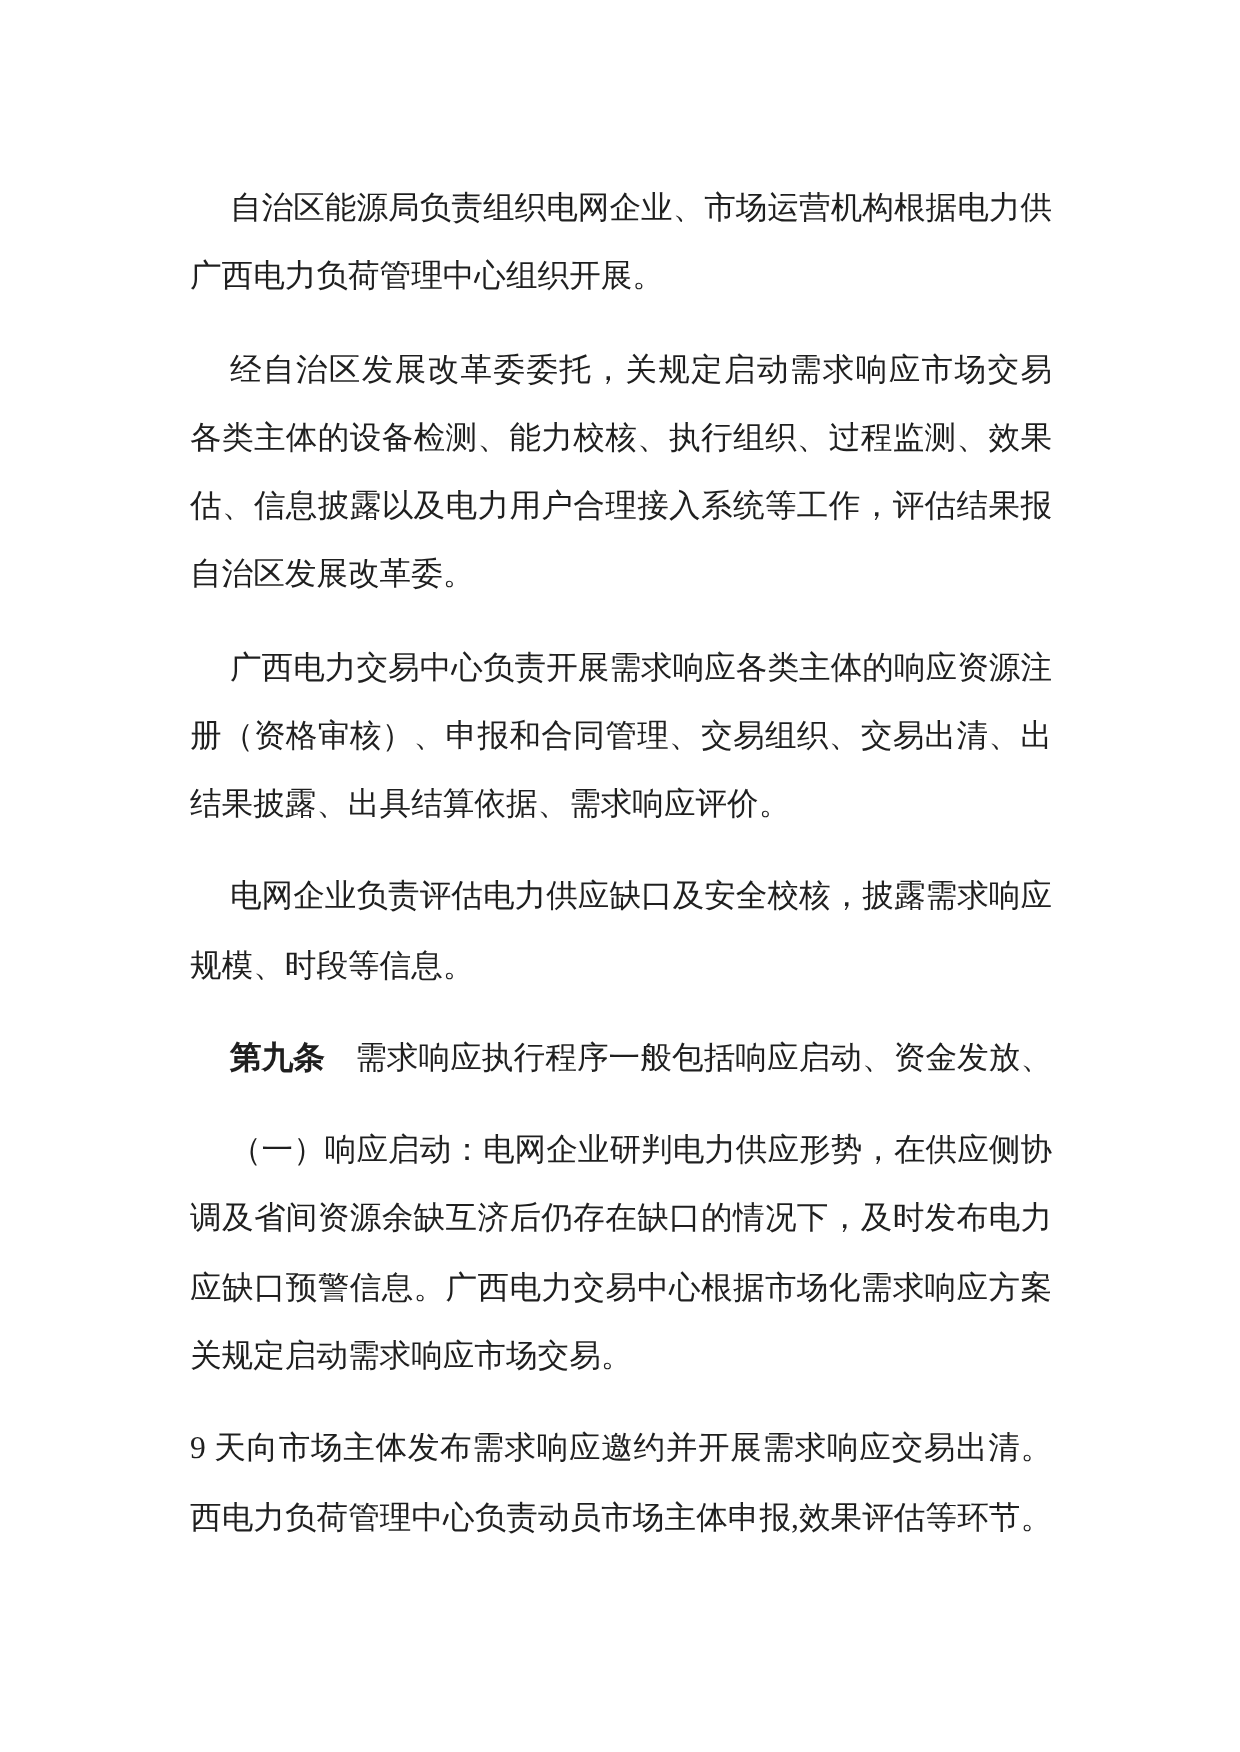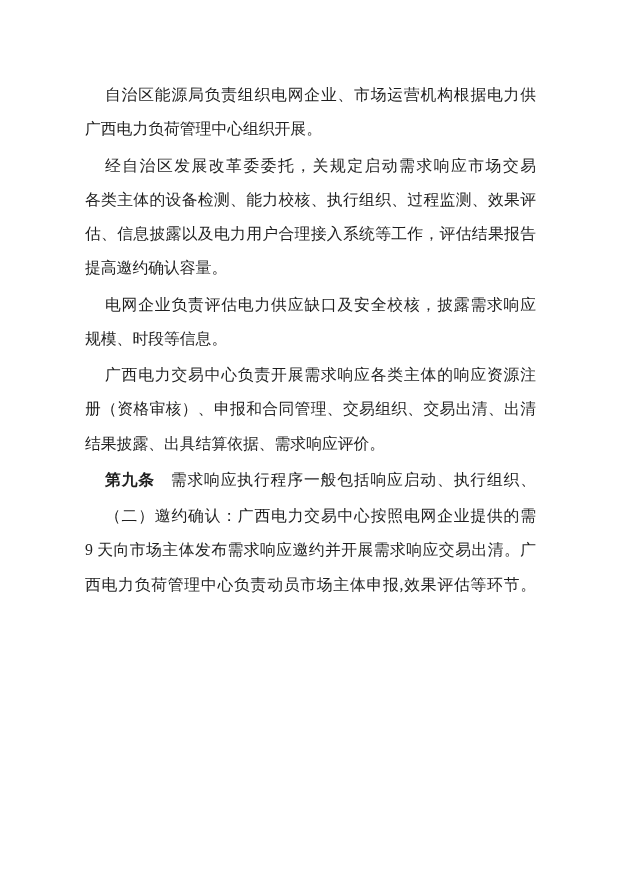--- a/index.html
+++ b/index.html
@@ -17,21 +17,21 @@
   }
   .doc {
     position: absolute;
     left: 83px;
     top: 76px;
     width: 455px;
     color: #1f1f1f;
     font-size: 15.8px;
     line-height: 34.27px;
   }
-  .paragraph { margin: 2px; padding: 0; }
+  .paragraph { margin: 12px; padding: 0; }
   .line {
     height: 34.27px;
     overflow: hidden;
   }
   .j {
     text-align: justify;
     text-align-last: justify;
   }
   .indent {
     text-indent: 20px;
@@ -54,39 +54,44 @@
 
     <div class="paragraph">
       <div class="line j indent">自治区能源局负责组织电网企业、市场运营机构根据电力供</div>
       <div class="line">广西电力负荷管理中心组织开展。</div>
     </div>
 
     <div class="paragraph">
       <div class="line j indent">经自治区发展改革委委托，关规定启动需求响应市场交易</div>
       <div class="line j">各类主体的设备检测、能力校核、执行组织、过程监测、效果评</div>
       <div class="line j">估、信息披露以及电力用户合理接入系统等工作，评估结果报告</div>
-      <div class="line">提高邀约确认容量。</div>
-    </div>
-
-    <div class="paragraph">
-      <div class="line j indent">电网企业负责评估电力供应缺口及安全校核，披露需求响应</div>
-      <div class="line">规模、时段等信息。</div>
+      <div class="line">自治区发展改革委。</div>
     </div>
 
     <div class="paragraph">
       <div class="line j indent">广西电力交易中心负责开展需求响应各类主体的响应资源注</div>
       <div class="line j">册（资格审核）、申报和合同管理、交易组织、交易出清、出清</div>
       <div class="line">结果披露、出具结算依据、需求响应评价。</div>
     </div>
 
     <div class="paragraph">
-      <div class="line j indent"><span class="bold">第九条</span><span class="gap"></span><span>需求响应执行程序一般包括响应启动、执行组织、</span></div>
+      <div class="line j indent">电网企业负责评估电力供应缺口及安全校核，披露需求响应</div>
+      <div class="line">规模、时段等信息。</div>
     </div>
 
+    <div class="paragraph">
+      <div class="line j indent"><span class="bold">第九条</span><span class="gap"></span><span>需求响应执行程序一般包括响应启动、资金发放、</span></div>
+    </div>
 
     <div class="paragraph">
-      <div class="line j indent">（二）邀约确认：广西电力交易中心按照电网企业提供的需</div>
+      <div class="line j indent">（一）响应启动：电网企业研判电力供应形势，在供应侧协</div>
+      <div class="line j">调及省间资源余缺互济后仍存在缺口的情况下，及时发布电力供</div>
+      <div class="line j">应缺口预警信息。广西电力交易中心根据市场化需求响应方案相</div>
+      <div class="line">关规定启动需求响应市场交易。</div>
+    </div>
+
+    <div class="paragraph">
       <div class="line j">9 天向市场主体发布需求响应邀约并开展需求响应交易出清。广</div>
       <div class="line j">西电力负荷管理中心负责动员市场主体申报,效果评估等环节。</div>
     </div>
 
   </div>
 </div>
 
 </body></html>

